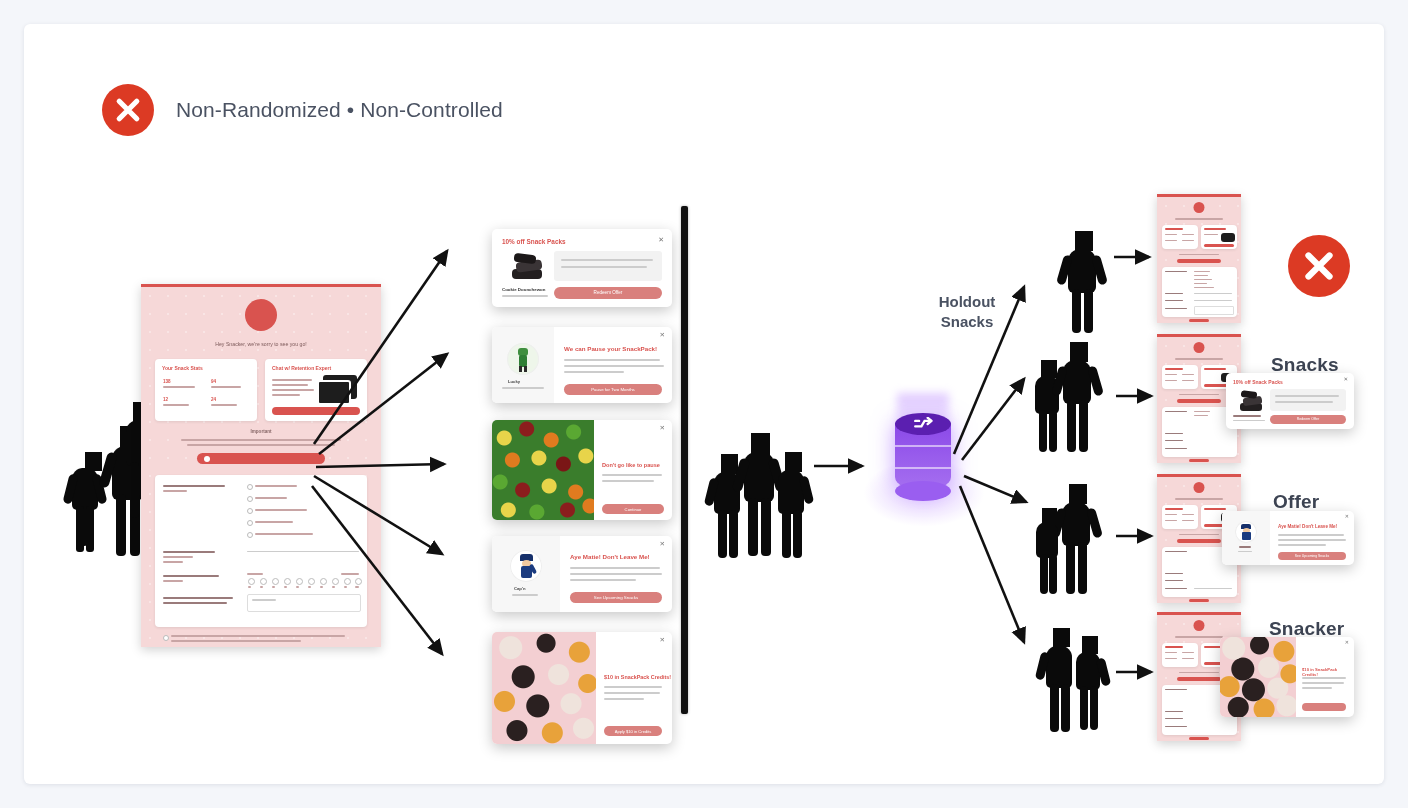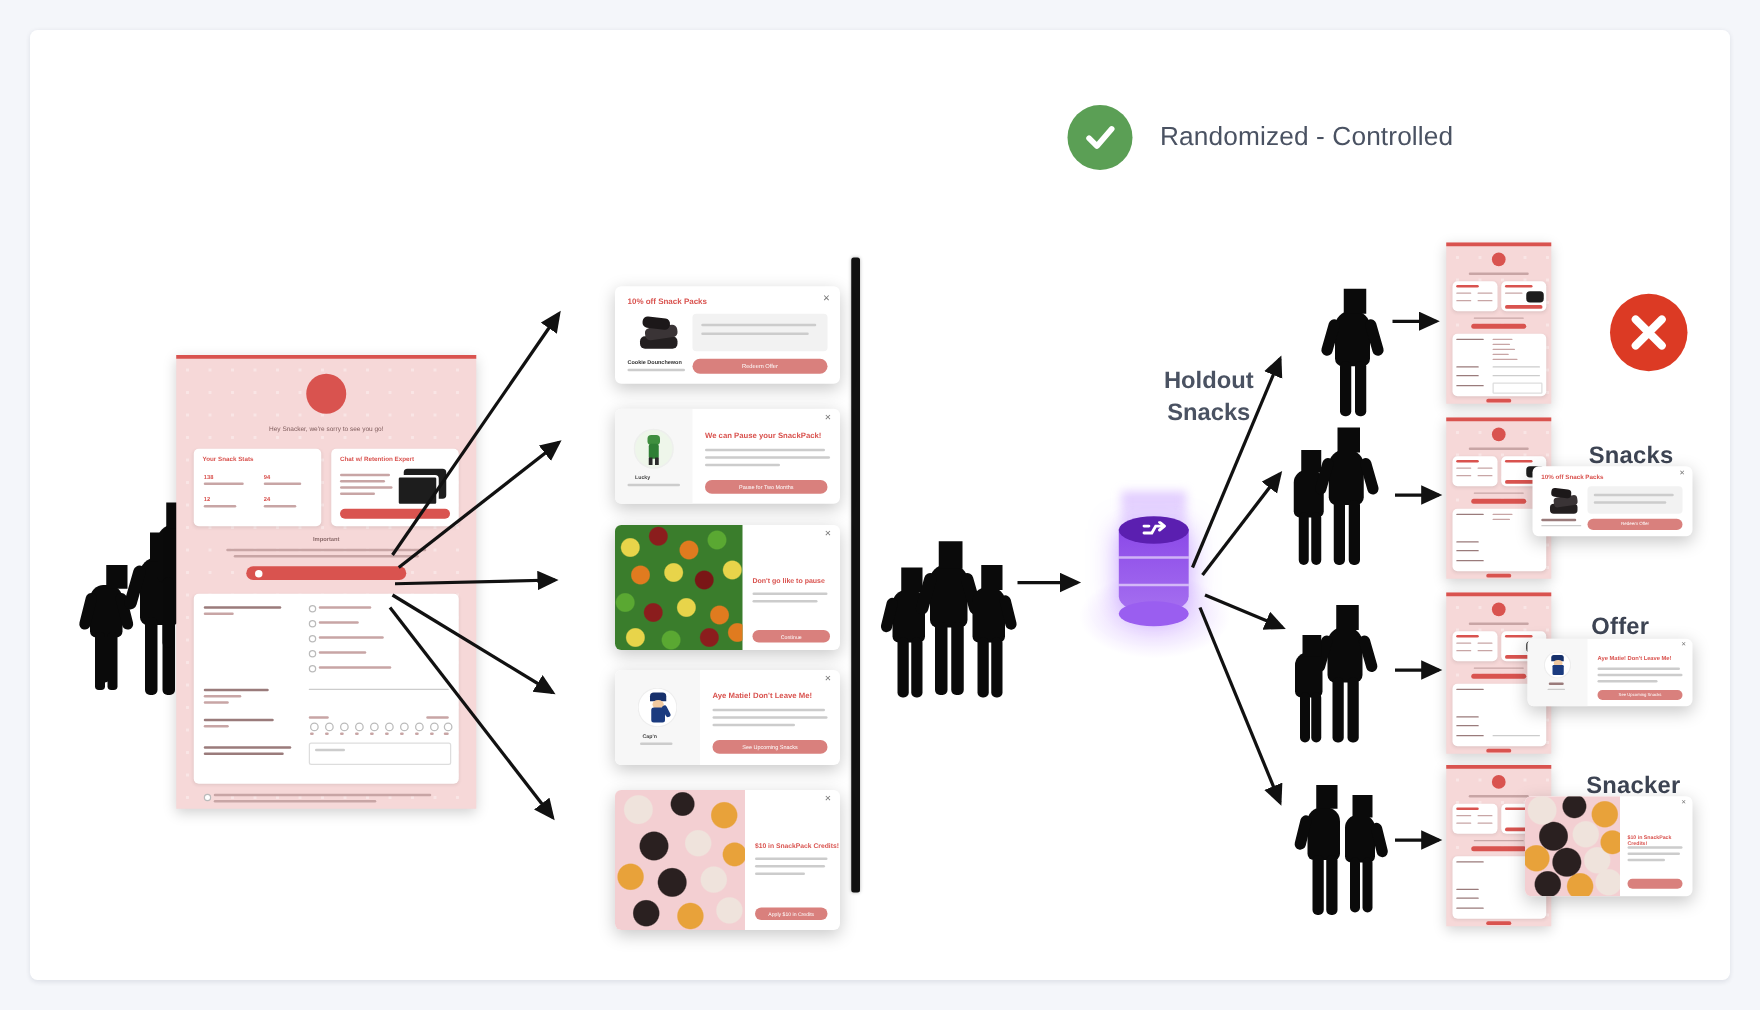--- a/index.html
+++ b/index.html
@@ -96,44 +96,44 @@
   }
   .cookie-stack{position:absolute;}
 
   
   .arrows{position:absolute;left:0;top:0;width:1360px;height:760px;pointer-events:none;}
 
   
   .outcome-label{position:absolute;font-size:19px;font-weight:bold;color:#3d4453;letter-spacing:.2px;}
 
   
-  .holdout-label{position:absolute;font-size:19px;font-weight:bold;color:#4a5262;line-height:1.35;text-align:center;}
+  .holdout-label{position:absolute;font-size:15px;font-weight:bold;color:#4a5262;line-height:1.35;text-align:center;}
 
   
   .db-wrap{position:absolute;}
   .db-glow{position:absolute;border-radius:50%;background:radial-gradient(ellipse at center, rgba(160,90,255,.30), rgba(160,90,255,0) 70%);}
 
   
   .bigx{position:absolute;width:62px;height:62px;border-radius:50%;background:#dc3a24;display:flex;align-items:center;justify-content:center;}
   .bigx svg{width:36px;height:36px;}
 </style>
 </head>
 <body>
 
 <div class="canvas">
 
-
-  <div class="hdr" style="left:830px;top:60px;">
-    <div class="badge good">
+  <div class="hdr" style="left:78px;top:60px;">
+    <div class="badge bad">
       <svg viewBox="0 0 24 24" aria-hidden="true">
-          <path d="M5 12.5 L10 17.5 L19.5 6.5" fill="none" stroke="#fff" stroke-width="3.6" stroke-linecap="round" stroke-linejoin="round"></path>
+          <path d="M5 5 L19 19 M19 5 L5 19" stroke="#fff" stroke-width="4.2" stroke-linecap="round"></path>
         </svg>
     </div>
-    <div class="title">Randomized - Controlled</div>
-  </div>
+    <div class="title">Non-Randomized • Non-Controlled</div>
+  </div>
+
 
   <div class="divider" style="left:657px;top:182px;width:7px;height:508px;"></div>
 
   <div class="ppl" style="left:40px;top:400px;width:140px;height:170px;">
 
     <div class="person" style="left:16px;top:44px;width:8px;height:78px;border-radius:4px;"></div>
     <div class="person" style="left:8px;top:44px;width:26px;height:42px;border-radius:11px 11px 5px 5px;"></div>
     <div class="person" style="left:12px;top:82px;width:8px;height:46px;border-radius:3px;"></div>
     <div class="person" style="left:22px;top:82px;width:8px;height:46px;border-radius:3px;"></div>
     <div class="person head" style="left:21px;top:28px;width:17px;height:19px;transform:none;"></div>

